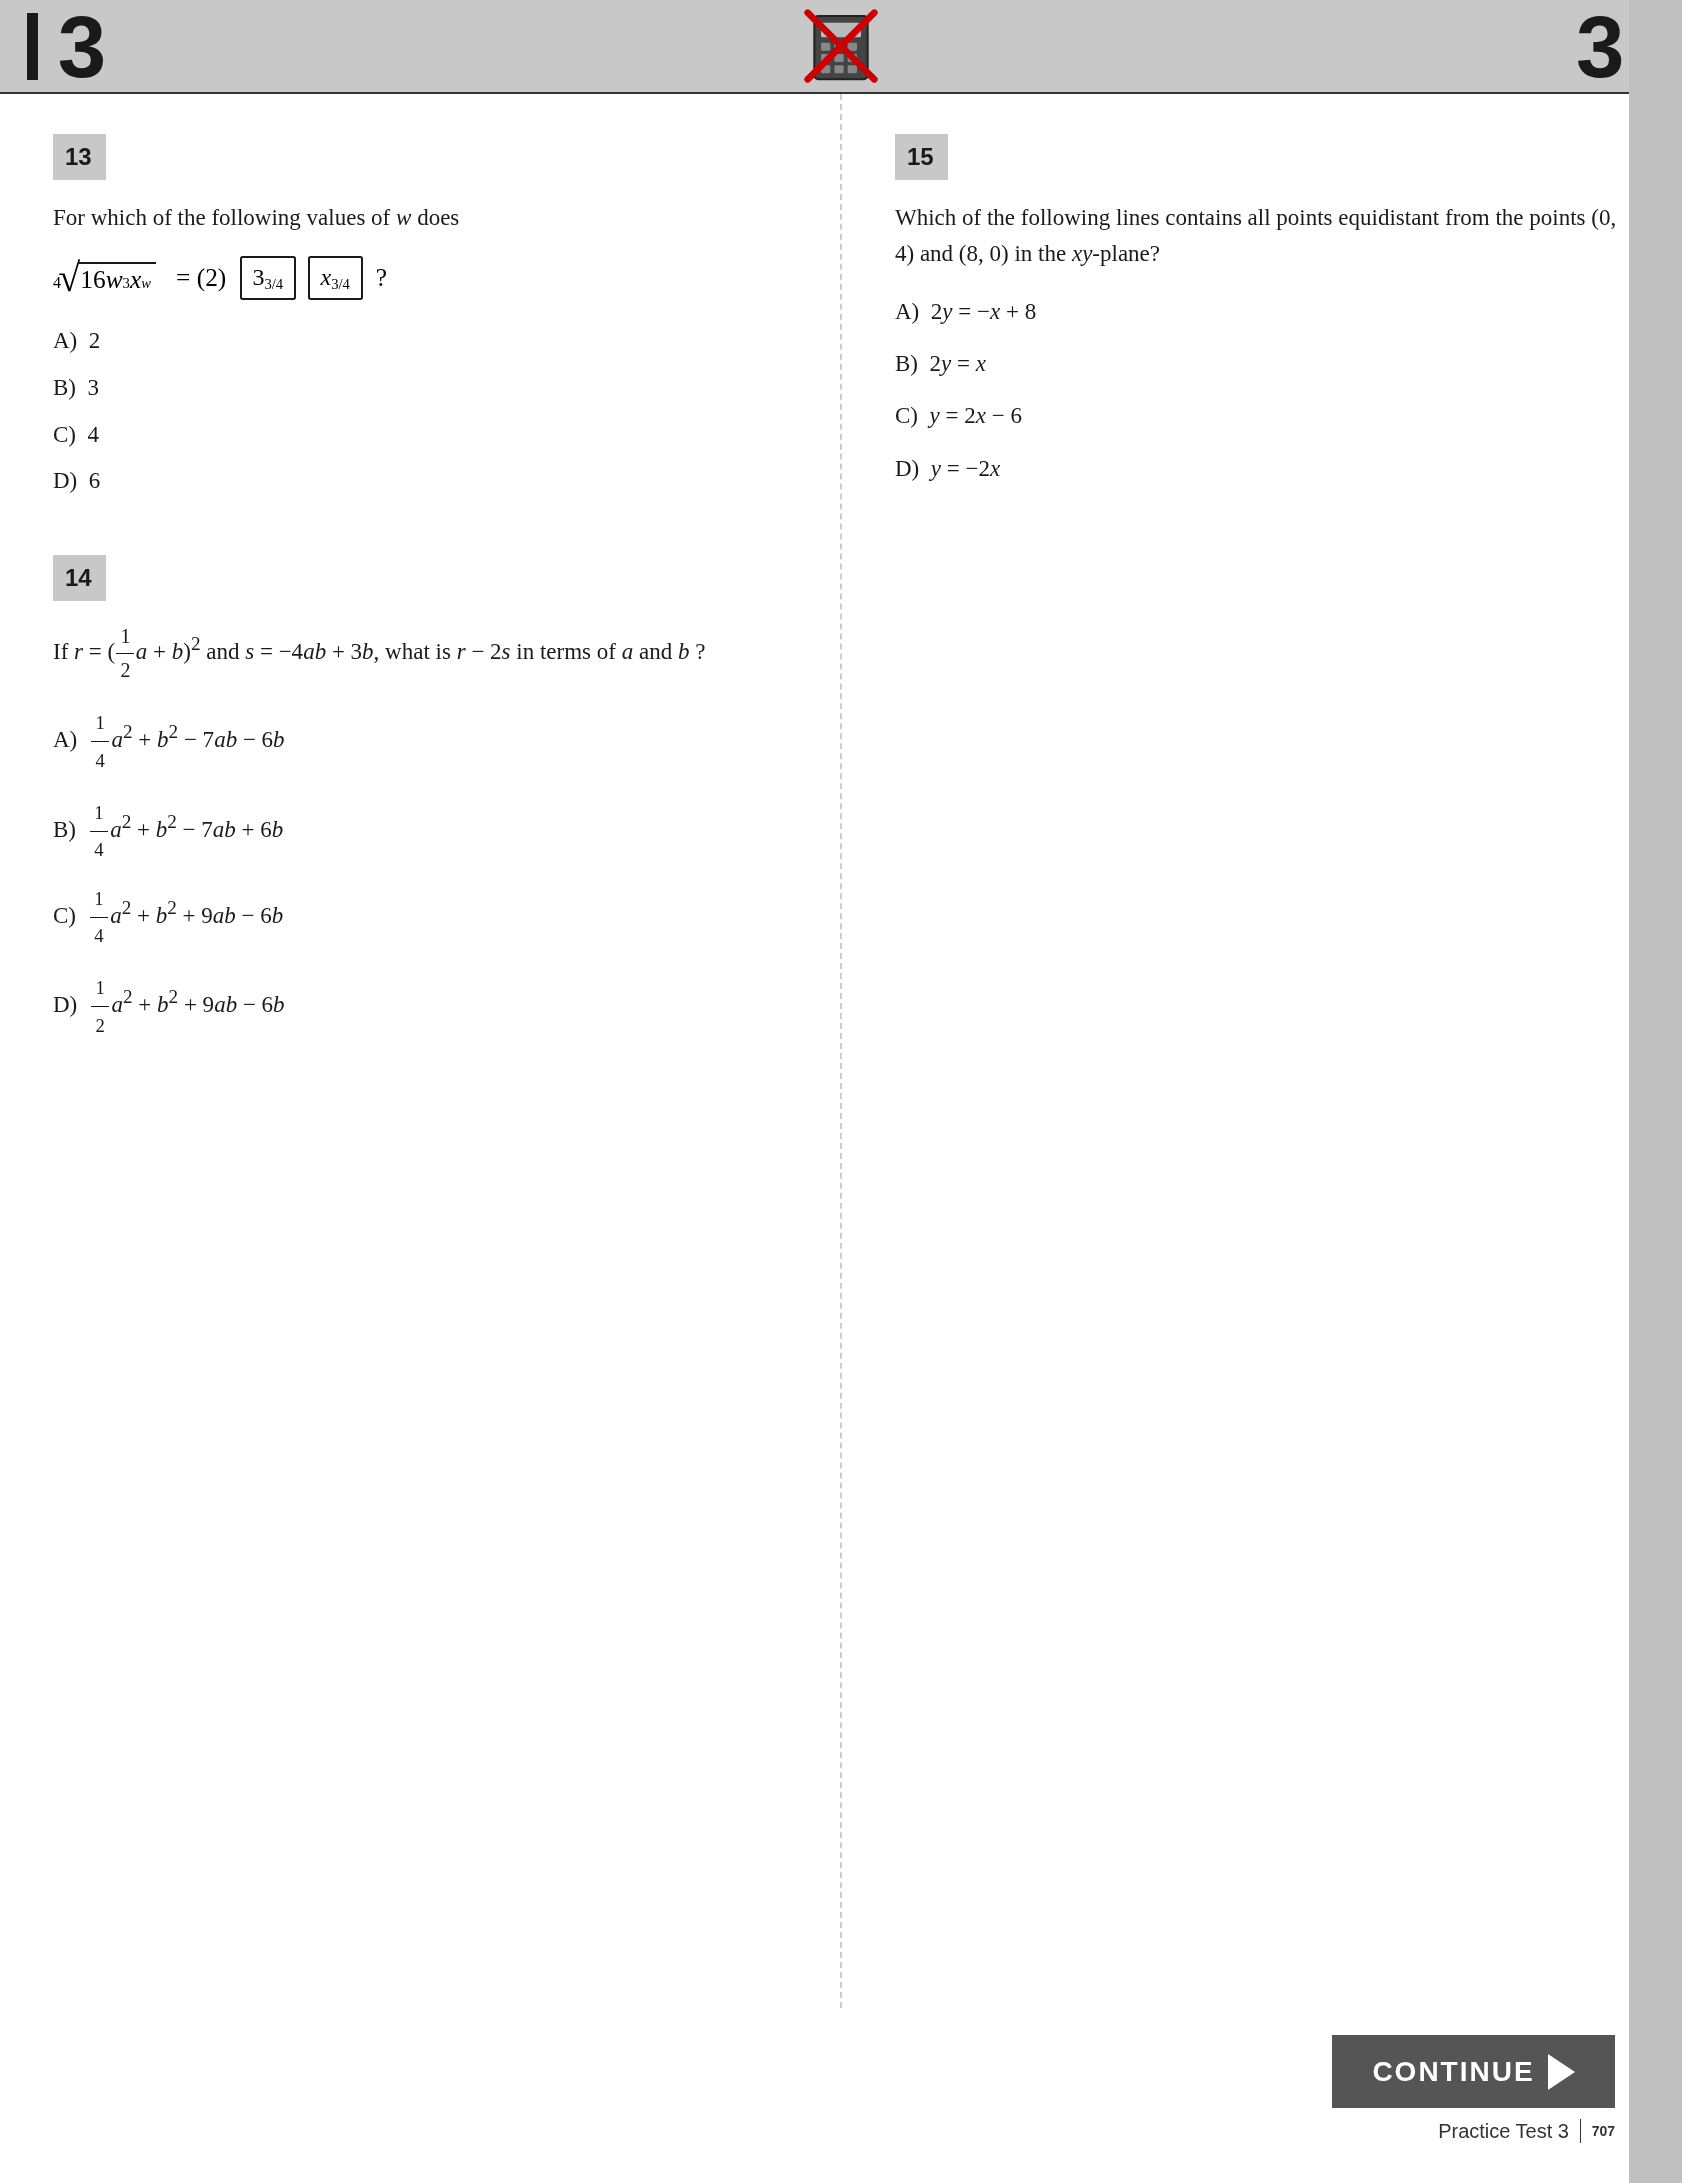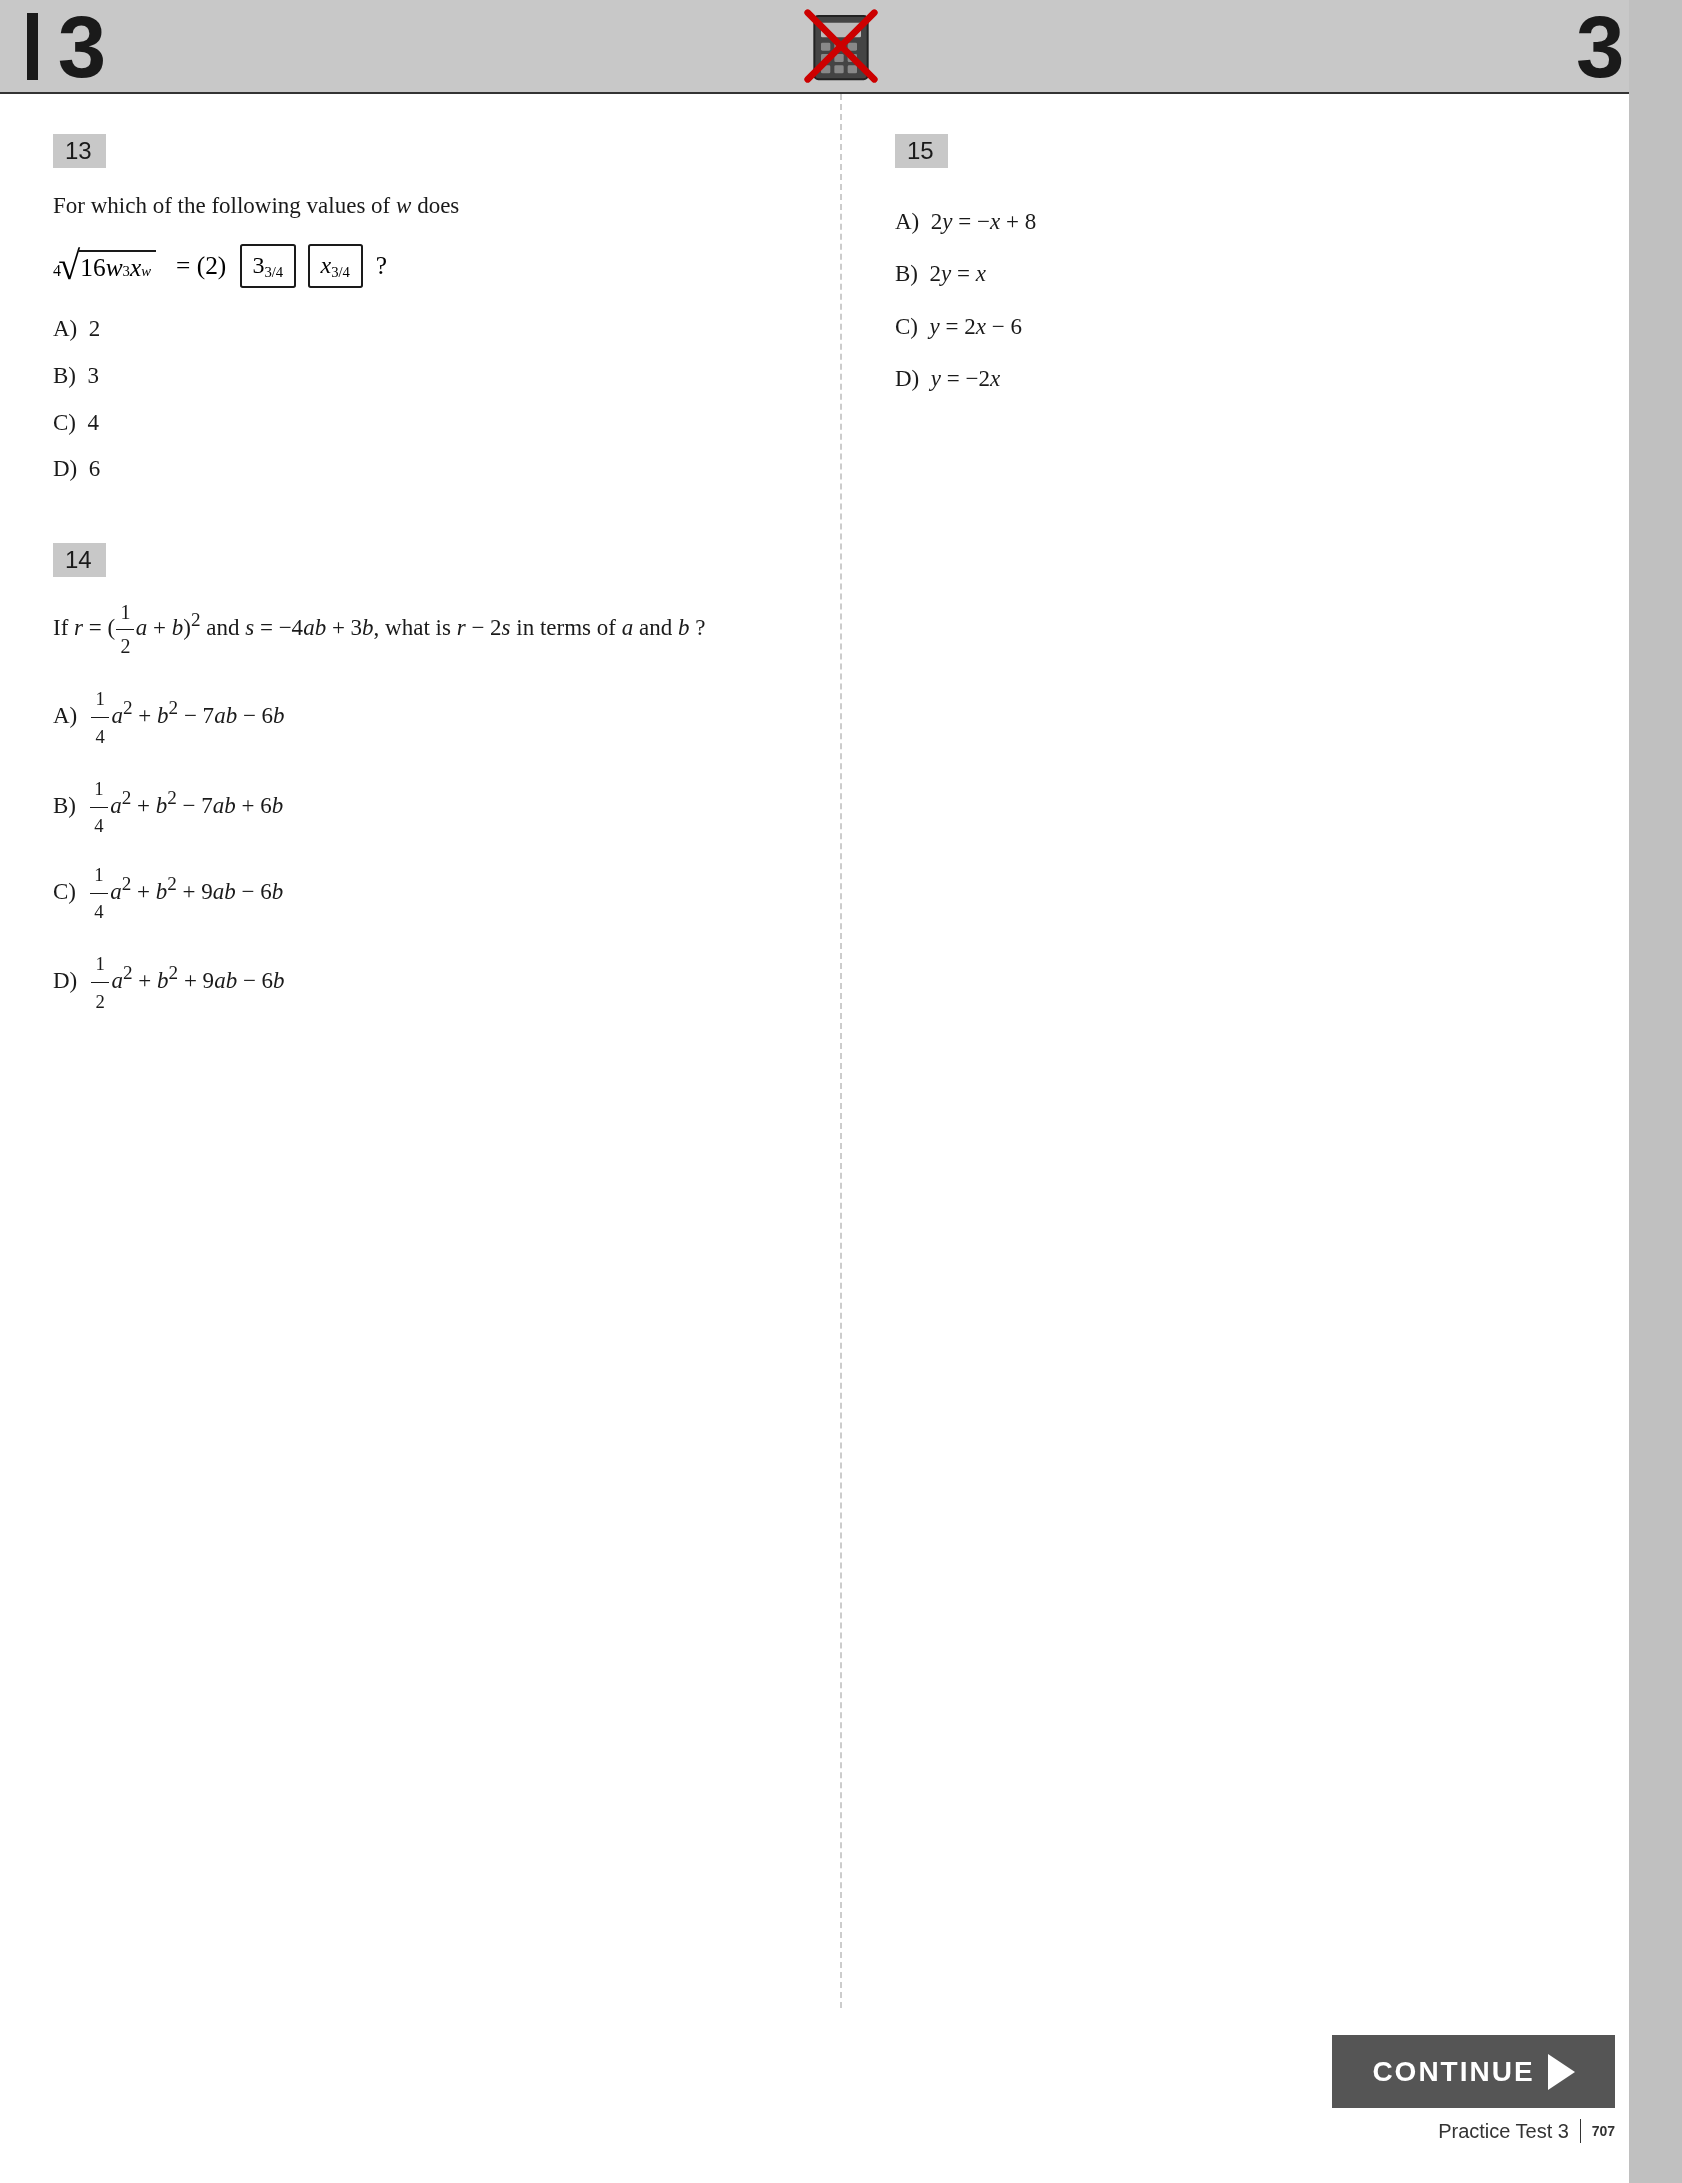--- a/index.html
+++ b/index.html
@@ -107,24 +107,24 @@
       padding: 40px 47px 40px 53px;
     }
 
     
     .question-block {
       margin-bottom: 47px;
     }
 
     .question-number-bar {
       background: #c8c8c8;
-      padding: 3px 12px;
+      padding: 9px 12px;
       display: inline-block;
       font-size: 24px;
-      font-weight: normal;
+      font-weight: bold;
       font-family: Arial, sans-serif;
       color: #1a1a1a;
       margin-bottom: 20px;
       min-width: 53px;
     }
 
     .question-text {
       font-size: 23px;
       line-height: 1.55;
       color: #1a1a1a;
@@ -419,20 +419,23 @@
         </div>
       </div>
 
     </div>
 
     <div class="right-column">
 
       <div class="question-block">
         <div class="question-number-bar">15</div>
 
+        <div class="question-text">
+          Which of the following lines contains all points equidistant from the points (0, 4) and (8, 0) in the <i>xy</i>-plane?
+        </div>
 
         <div class="answer-choices">
           <div class="answer-choice" style="margin-bottom:10.7px;">
             A)&nbsp;&nbsp;2<i>y</i> = −<i>x</i> + 8
           </div>
           <div class="answer-choice" style="margin-bottom:10.7px;">
             B)&nbsp;&nbsp;2<i>y</i> = <i>x</i>
           </div>
           <div class="answer-choice" style="margin-bottom:10.7px;">
             C)&nbsp;&nbsp;<i>y</i> = 2<i>x</i> − 6

